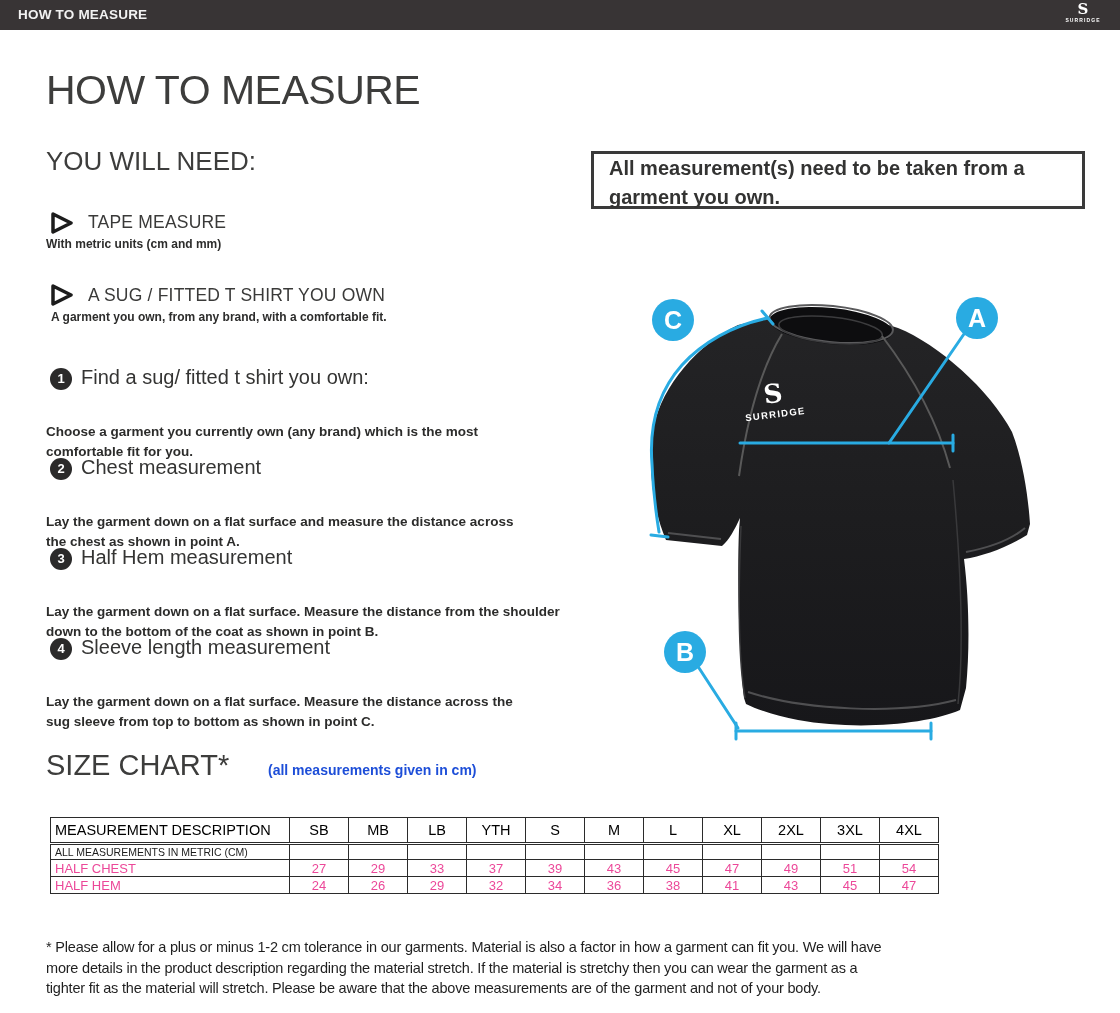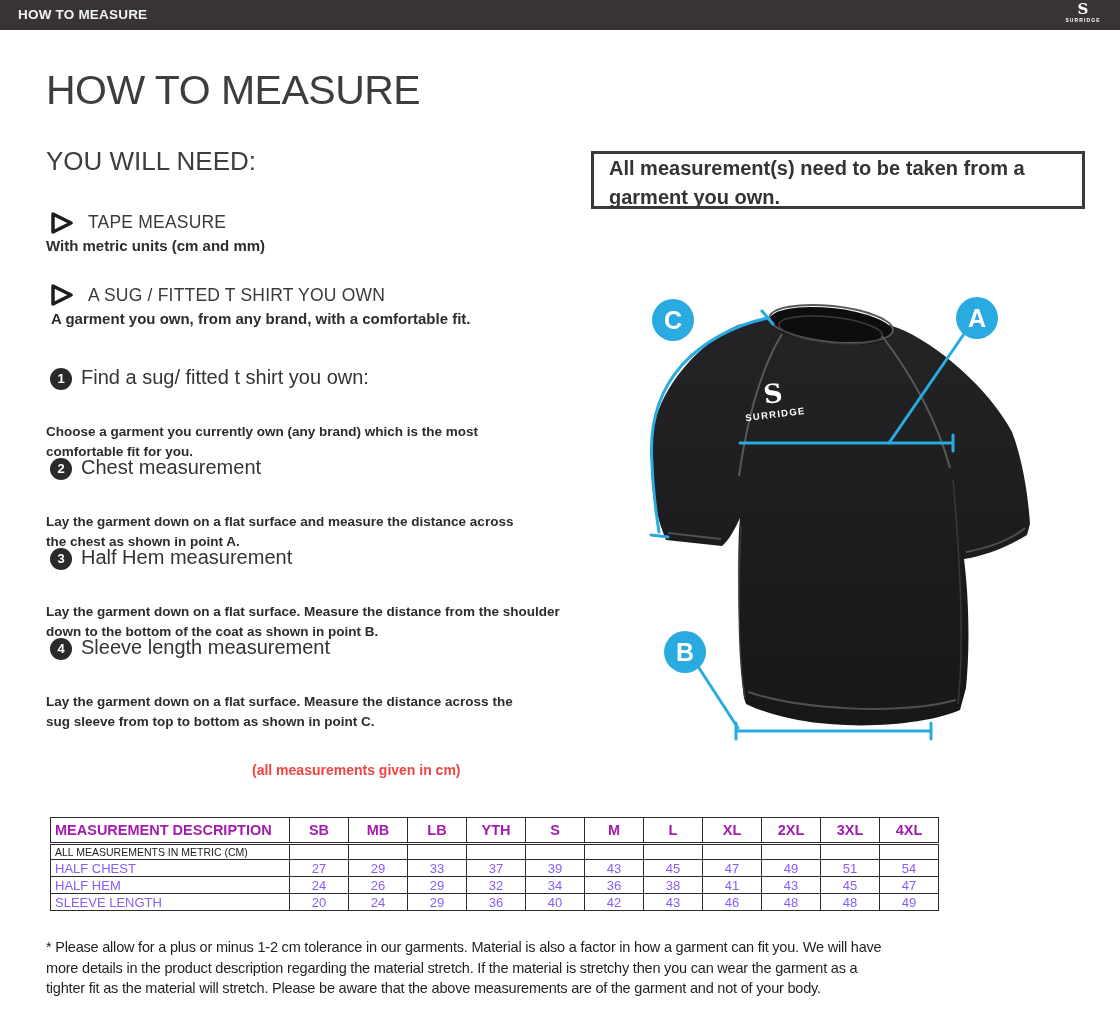--- a/index.html
+++ b/index.html
@@ -12,43 +12,43 @@
   .topbar-title{position:absolute;left:18px;top:7px;font-size:13.5px;font-weight:bold;color:#f2f2f2;letter-spacing:.2px;}
   .topbar-logo{position:absolute;right:14px;top:2px;width:46px;height:26px;text-align:center;color:#fff;}
   .topbar-logo .mark{display:block;font-size:15px;font-weight:bold;line-height:15px;font-family:"DejaVu Serif",serif;}
   .topbar-logo .brand{display:block;font-size:5px;font-weight:bold;letter-spacing:1.1px;line-height:7px;}
 
   .h1{position:absolute;left:46px;top:68px;font-size:41px;line-height:1.1;color:#3d3d3c;letter-spacing:-.5px;}
   .h2{position:absolute;left:46px;top:146px;font-size:26px;color:#3d3d3c;letter-spacing:0;text-align:right;}
 
   .need-item .tri{position:absolute;width:24px;height:22px;}
   .need-title{position:absolute;font-size:17.5px;color:#3a3a39;letter-spacing:.2px;}
-  .need-desc{position:absolute;font-size:15px;font-weight:bold;color:#2d2d2c;}
+  .need-desc{position:absolute;font-size:12px;font-weight:bold;color:#2d2d2c;}
 
   .step-circle{position:absolute;width:22px;height:22px;border-radius:50%;background:#2b2a2a;color:#fff;
     font-size:13px;font-weight:bold;text-align:center;line-height:22px;}
   .step-title{position:absolute;font-size:20px;color:#343433;}
   .step-body{position:absolute;font-size:13.5px;font-weight:bold;color:#2c2c2b;line-height:1.45;white-space:pre-line;margin-top:27px;}
 
   .notice{position:absolute;left:591px;top:151px;width:458px;height:52px;border:3px solid #3a3a3a;
     padding:0 15px;font-size:20px;font-weight:bold;color:#333332;line-height:1.45;white-space:pre-line;}
 
   .diagram{position:absolute;left:598px;top:268px;width:450px;height:530px;}
 
   .sc-heading{position:absolute;left:46px;top:749px;font-size:29px;color:#3d3d3c;}
-  .sc-note{position:absolute;left:252px;top:762px;font-size:14px;font-weight:bold;color:#ef4444;}
+  .sc-note{position:absolute;left:268px;top:762px;font-size:14px;font-weight:bold;color:#1d4ed8;}
 
   table.size{position:absolute;left:50px;top:817px;border-collapse:collapse;table-layout:fixed;}
   table.size th,table.size td{border:1.5px solid #2b2b2b;padding:0 4px;overflow:hidden;white-space:nowrap;}
-  table.size th{height:24px;font-size:14.5px;font-weight:bold;color:#a21caf;}
+  table.size th{height:24px;font-size:14.5px;font-weight:normal;color:#000000;}
   th.desc-h{width:230px;text-align:left;}
   th.size-h{width:50px;text-align:center;}
   tr.metric td{height:14px;font-size:10.5px;font-weight:normal;color:#1c1c1c;text-align:left;}
   tr.metric{border-top:3px double #2b2b2b;}
-  tr.data td{height:16px;font-size:13px;color:#8b5cf6;}
+  tr.data td{height:16px;font-size:13px;color:#ec4899;}
   td.rowlabel{text-align:left;font-size:12.5px;}
   td.val{text-align:center;}
 
   .footer{position:absolute;left:46px;top:937px;width:1060px;font-size:14.5px;color:#1f1f1f;
     line-height:1.43;white-space:pre-line;letter-spacing:-.2px;}
 </style>
 </head>
 <body>
 
 <div id="screen">
@@ -178,20 +178,21 @@
     <g>
       <circle cx="379" cy="50" r="21" fill="#29abe2"></circle>
       <text x="379" y="59" text-anchor="middle" font-size="25" font-weight="bold" fill="#ffffff">A</text>
       <circle cx="87" cy="384" r="21" fill="#29abe2"></circle>
       <text x="87" y="393" text-anchor="middle" font-size="25" font-weight="bold" fill="#ffffff">B</text>
       <circle cx="75" cy="52" r="21" fill="#29abe2"></circle>
       <text x="75" y="61" text-anchor="middle" font-size="25" font-weight="bold" fill="#ffffff">C</text>
     </g>
   </svg>
 
+  <div class="sc-heading">SIZE CHART*</div>
   <div class="sc-note">(all measurements given in cm)</div>
 
   <table class="size">
     <thead>
       <tr>
         <th class="desc-h">MEASUREMENT DESCRIPTION</th>
         <th class="size-h">SB</th>
         <th class="size-h">MB</th>
         <th class="size-h">LB</th>
         <th class="size-h">YTH</th>
@@ -240,34 +241,20 @@
         <td class="val">29</td>
         <td class="val">32</td>
         <td class="val">34</td>
         <td class="val">36</td>
         <td class="val">38</td>
         <td class="val">41</td>
         <td class="val">43</td>
         <td class="val">45</td>
         <td class="val">47</td>
       </tr>
-      <tr class="data">
-        <td class="rowlabel">SLEEVE LENGTH</td>
-        <td class="val">20</td>
-        <td class="val">24</td>
-        <td class="val">29</td>
-        <td class="val">36</td>
-        <td class="val">40</td>
-        <td class="val">42</td>
-        <td class="val">43</td>
-        <td class="val">46</td>
-        <td class="val">48</td>
-        <td class="val">48</td>
-        <td class="val">49</td>
-      </tr>
     </tbody>
   </table>
 
   <div class="footer">* Please allow for a plus or minus 1-2 cm tolerance in our garments. Material is also a factor in how a garment can fit you. We will have
 more details in the product description regarding the material stretch.  If the material is stretchy then you can wear the garment as a
 tighter fit as the material will stretch.  Please be aware that the above measurements are of the garment and not of your body.</div>
 
 </div>
 
 </body></html>

